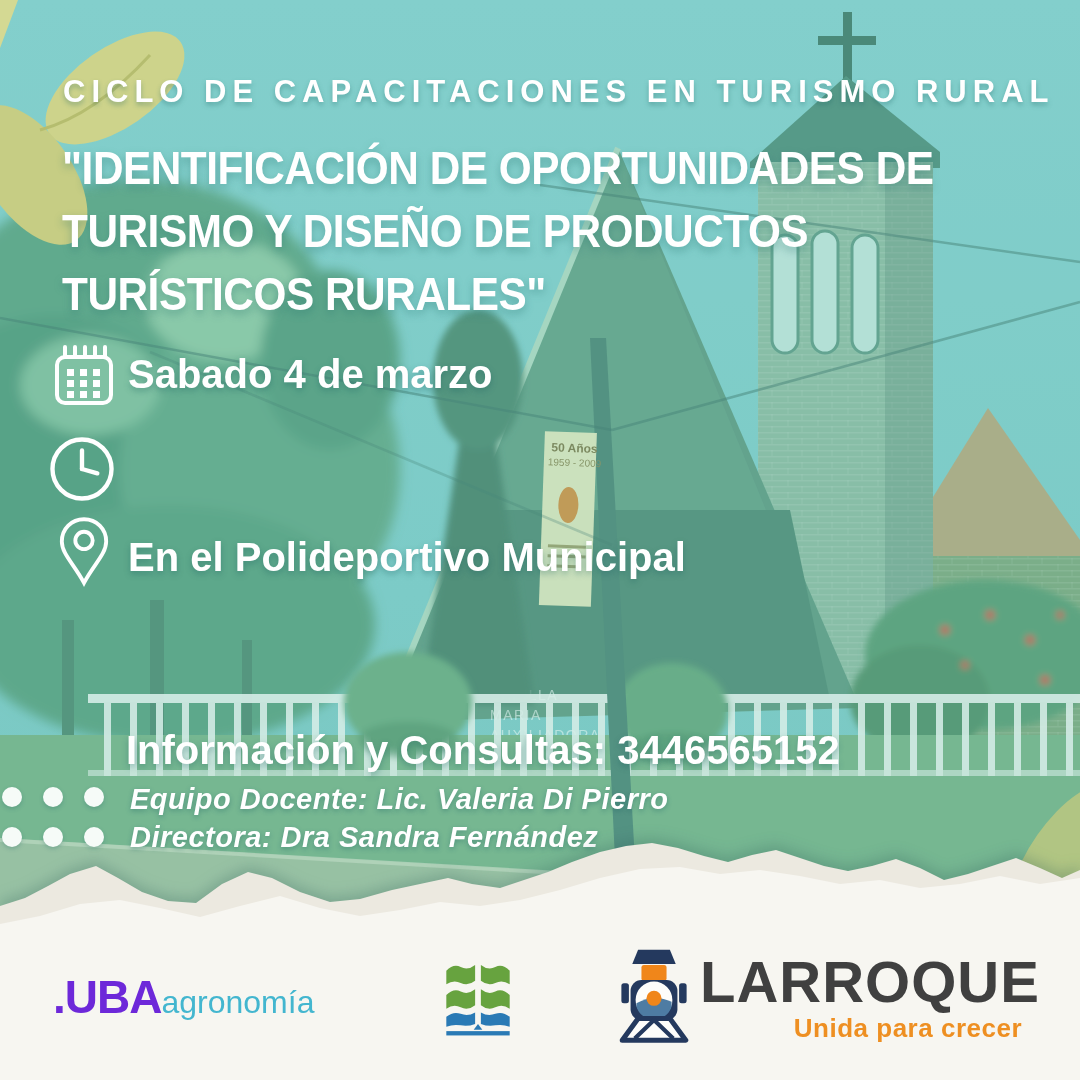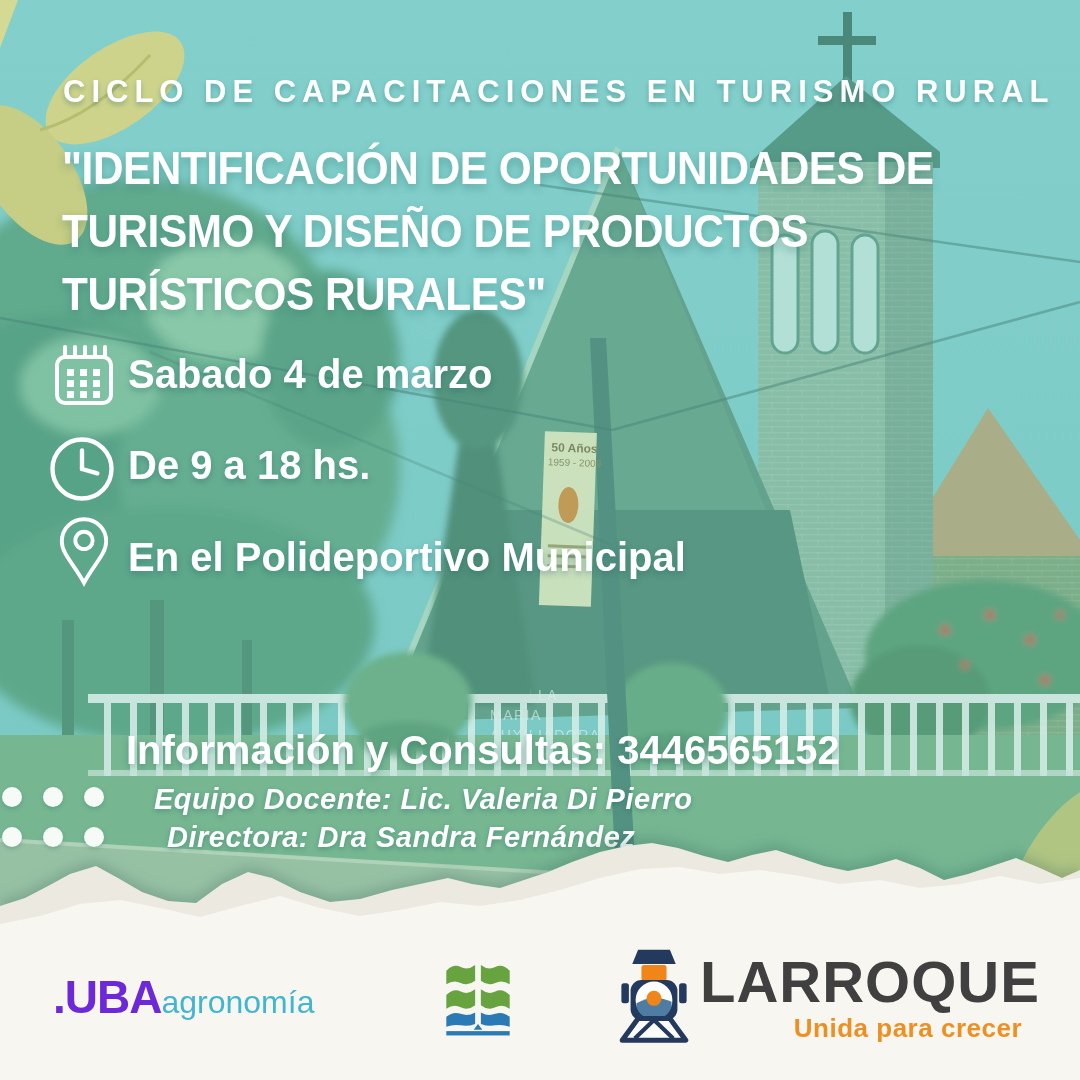--- a/index.html
+++ b/index.html
@@ -22,24 +22,24 @@
   .detail{
     font-weight:700;text-shadow:0 3px 6px rgba(25,95,95,.38);white-space:nowrap;
   }
   .d-date{left:128px;top:352px;font-size:40px;}
   .d-time{left:128px;top:443px;font-size:40px;}
   .d-place{left:128px;top:527px;font-size:40px;margin-top:8px;}
   .d-mod{left:126px;top:607px;font-size:37px;}
   .d-contact{left:126px;top:692px;font-size:40px;margin-top:36px;}
   .credit{
     font-weight:700;font-style:italic;font-size:29px;letter-spacing:.5px;
-    text-shadow:0 2px 5px rgba(25,95,95,.4);white-space:nowrap;margin-left:24px;
+    text-shadow:0 2px 5px rgba(25,95,95,.4);white-space:nowrap;
   }
   .c1{left:130px;top:783px;}
-  .c2{left:143px;top:821px;}
+  .c2{left:130px;top:821px;}
   .icon{position:absolute;z-index:4;}
   .i-cal{left:52px;top:344px;width:64px;height:64px;}
   .i-clk{left:47px;top:434px;width:70px;height:70px;}
   .i-pin{left:57px;top:514px;width:54px;height:76px;}
   .dot{position:absolute;width:20px;height:20px;border-radius:50%;background:#f6fbf8;z-index:4;
        box-shadow:0 2px 4px rgba(25,95,95,.25);}
   .paper-svg{position:absolute;left:0;top:0;width:1080px;height:1080px;z-index:6;
        filter:drop-shadow(0 -5px 7px rgba(45,95,88,.28));}
   .footer-item{position:absolute;z-index:8;}
   .uba-row{left:53px;top:970px;white-space:nowrap;}
@@ -214,21 +214,20 @@
   </svg>
   <div class="txt detail d-date">Sabado 4 de marzo</div>
 
   <svg class="icon i-clk" viewBox="0 0 64 64">
     <g stroke="#fff" stroke-width="4" fill="none" stroke-linecap="round">
       <circle cx="32" cy="32" r="27"></circle>
       <line x1="32" y1="32" x2="32" y2="15"></line>
       <line x1="32" y1="32" x2="46" y2="36"></line>
     </g>
   </svg>
-  <div class="txt detail d-time">De 9 a 18 hs.</div>
 
   <svg class="icon i-pin" viewBox="0 0 56 76">
     <g stroke="#fff" stroke-width="4" fill="none" stroke-linecap="round">
       <path d="M28,4 C15,4 5,14 5,27 C5,40 18,51 28,70 C38,51 51,40 51,27 C51,14 41,4 28,4 Z"></path>
       <circle cx="28" cy="26" r="9"></circle>
     </g>
   </svg>
   <div class="txt detail d-place">En el Polideportivo Municipal</div>
 
   <div class="txt detail d-contact">Información y Consultas: 3446565152</div>

